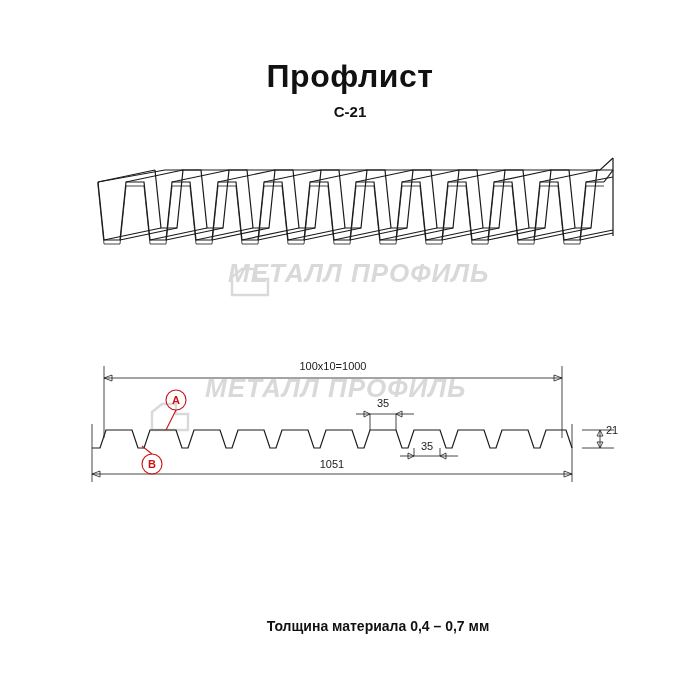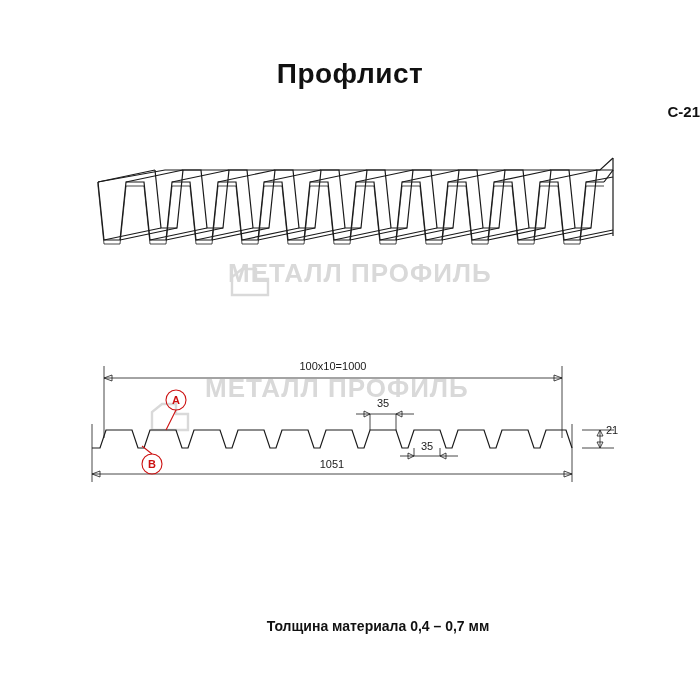--- a/index.html
+++ b/index.html
@@ -20,31 +20,31 @@
     inset: 0;
     width: 700px;
     height: 700px;
   }
   .title {
     position: absolute;
     top: 58px;
     left: 0;
     width: 700px;
     text-align: center;
-    font-size: 28px;
+    font-size: 32px;
     font-weight: bold;
     letter-spacing: 0.5px;
     color: #111111;
   }
   .subtitle {
     position: absolute;
     top: 103px;
     left: 0;
     width: 700px;
-    text-align: right;
+    text-align: center;
     font-size: 15px;
     font-weight: bold;
     color: #111111;
   }
   .footer-note {
     position: absolute;
     top: 618px;
     left: 0;
     width: 700px;
     text-align: center;
@@ -69,20 +69,21 @@
   }
   .wm {
     position: absolute;
     pointer-events: none;
     color: #d9d9d9;
     font-size: 26px;
     font-weight: bold;
     letter-spacing: 1px;
     white-space: nowrap;
     font-family: "Liberation Sans", sans-serif;
+    font-style: italic;
   }
   .wm1 { top: 258px; left: 228px; }
   .wm2 { top: 373px; left: 205px; }
   .wm-ico {
     position: absolute;
     pointer-events: none;
   }
   svg { display: block; overflow: visible; }
   .ln { fill: none; stroke: #1a1a1a; stroke-width: 1.2; stroke-linejoin: miter; stroke-linecap: butt; }
   .ln-thin { fill: none; stroke: #1a1a1a; stroke-width: 0.8; }

